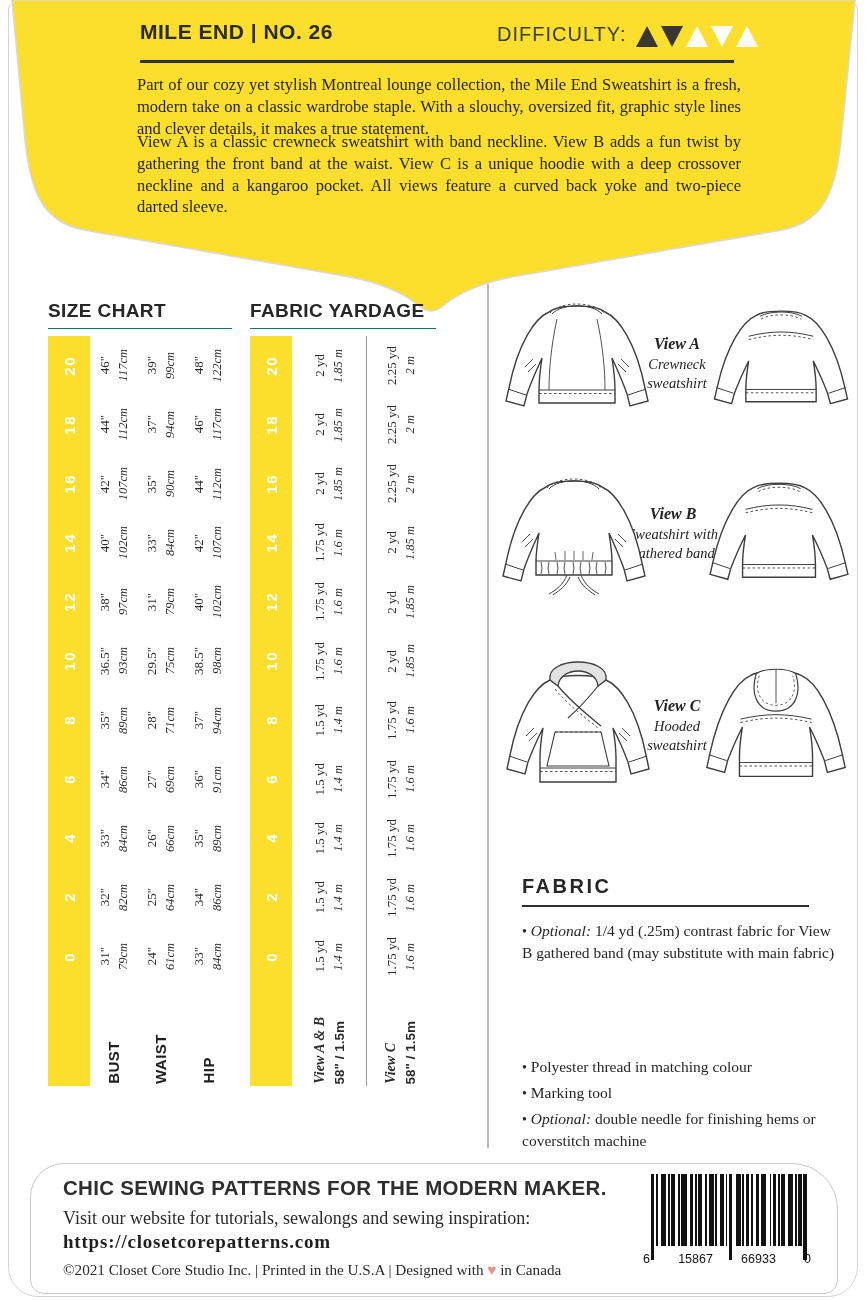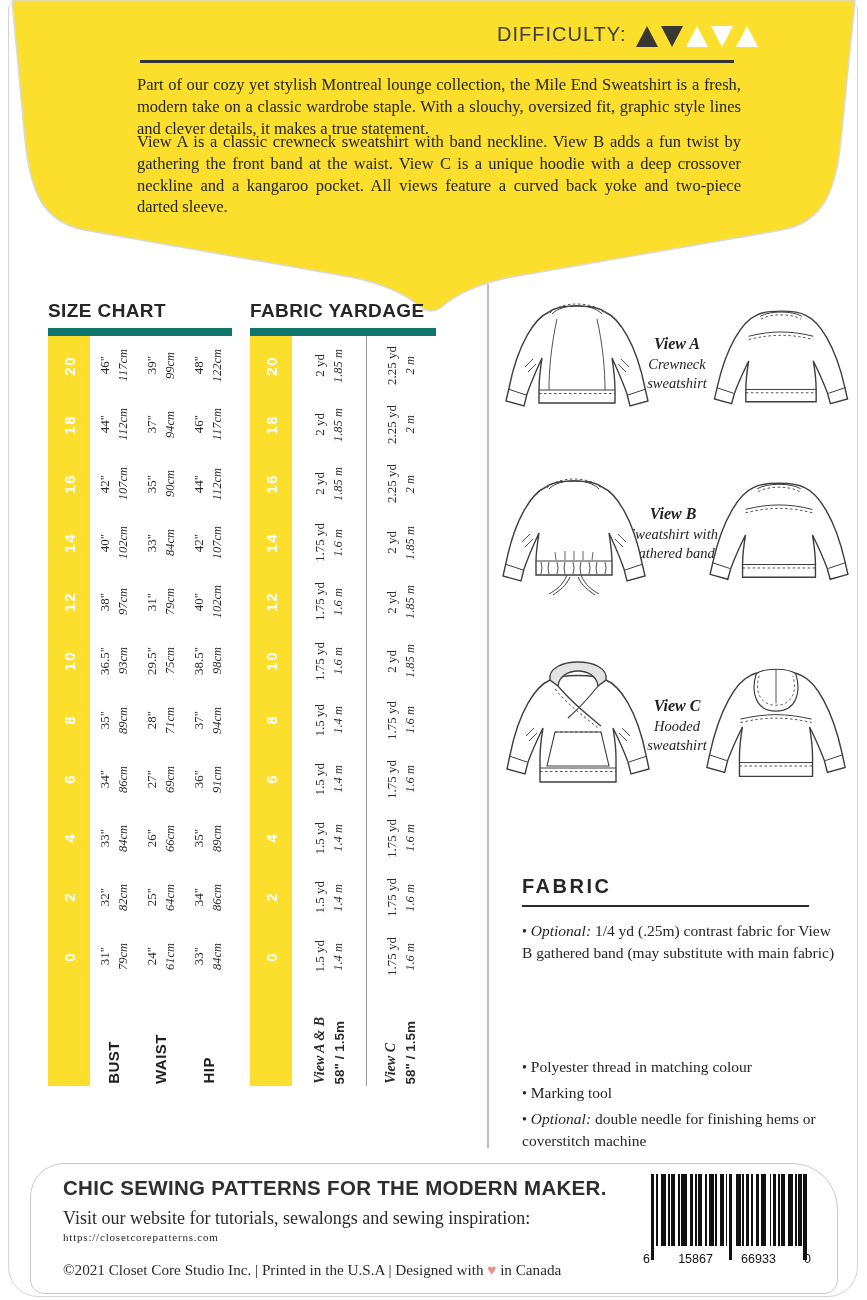--- a/index.html
+++ b/index.html
@@ -16,21 +16,21 @@
   .tri{width:0;height:0;display:inline-block;margin-right:3px;}
   .tri.up{border-left:11px solid transparent;border-right:11px solid transparent;border-bottom:21px solid var(--tc);}
   .tri.down{border-left:11px solid transparent;border-right:11px solid transparent;border-top:21px solid var(--tc);}
   .tri.dark{--tc:#3a3631;} .tri.white{--tc:#ffffff;}
   #header-rule{left:140px;top:60px;width:594px;height:2.5px;background:#333;}
   .flap-para{left:137px;width:604px;font-family:"Liberation Serif",serif;font-size:16.5px;
              line-height:1.32;text-align:justify;color:#252525;}
   #para1{top:74px;} #para2{top:131px;}
   
   .tbl-title{font-size:19px;font-weight:bold;letter-spacing:.4px;color:#262626;
-             border-bottom:8px solid #0f766e;padding-bottom:6px;}
+             border-bottom:1px solid #0f766e;padding-bottom:6px;}
   #size-chart-title{left:48px;top:300px;width:184px;}
   #yardage-title{left:250px;top:300px;width:186px;}
   
   .tbl{top:336px;height:750px;}
   #size-table{left:48px;width:184px;}
   #yardage-table{left:250px;width:186px;}
   .band{position:absolute;left:0;top:0;width:42px;height:100%;}
   .rows{position:absolute;left:0;top:0;width:100%;height:650px;display:flex;flex-direction:column;}
   .trow{flex:1;display:flex;}
   .csize{width:42px;display:flex;align-items:center;justify-content:center;}
@@ -62,41 +62,42 @@
   .sec-title{font-size:20px;font-weight:bold;letter-spacing:2.5px;color:#262626;
              border-bottom:2.5px solid #2b2b2b;padding-bottom:7px;width:287px;}
   .bullets{margin-top:13px;font-family:"Liberation Serif",serif;font-size:15.5px;line-height:1.42;color:#262626;}
   .bullet{margin-bottom:4px;}
   .bullet .dot{font-size:14px;}
   
   #footer-band{left:30px;top:1163px;width:806px;height:129px;border:1.5px solid #c9c9c9;
                border-radius:34px 46px 14px 14px;background:#fff;}
   #tagline{left:32px;top:12px;font-size:20.5px;font-weight:bold;letter-spacing:.3px;color:#2e2e2e;}
   #visit-line{left:32px;top:44px;font-family:"Liberation Serif",serif;font-size:18px;color:#2a2a2a;text-align:center;}
-  #url-line{left:32px;top:67px;font-family:"Liberation Serif",serif;font-weight:normal;font-size:11px;letter-spacing:.8px;color:#1f1f1f;text-align:center;}
+  #url-line{left:32px;top:67px;font-family:"Liberation Serif",serif;font-weight:bold;font-size:19px;letter-spacing:.8px;color:#1f1f1f;text-align:center;}
   #copyright-line{left:32px;top:97px;font-family:"Liberation Serif",serif;font-size:15.2px;color:#2a2a2a;}
   .heart{color:#ee8f88;}
   #barcode{left:612px;top:6px;width:168px;height:112px;}
   #barcode-bars{position:absolute;left:8px;top:4px;display:flex;align-items:flex-start;}
   .bar{background:#111;}
   #barcode-digits{position:absolute;left:0px;top:82px;width:168px;display:flex;justify-content:space-between;
                   font-size:12.5px;color:#111;}
 </style>
 </head>
 <body>
 
 <div id="page">
 
   <div class="abs" id="card-edge"></div>
 
   <svg class="abs" width="867" height="322" style="left:0;top:0">
     <path d="M12,0 L855,0 L841,140 C836,190 824,222 782,230 L512,277 C480,283 455,295 443,306
              Q431,316 419,306 C407,295 382,283 350,277 L84,230 C42,222 30,190 25,140 Z" fill="#fbdf2c" stroke="#d8d8d8" stroke-width="1.5"></path>
   </svg>
 
+  <div class="abs" id="header-title">MILE END | NO. 26</div>
   <div class="abs" id="difficulty-label">DIFFICULTY:</div>
   <div class="abs" id="difficulty-triangles">
       <span class="tri up dark"></span>
       <span class="tri down dark"></span>
       <span class="tri up white"></span>
       <span class="tri down white"></span>
       <span class="tri up white"></span>
     </div>
   <div class="abs" id="header-rule"></div>
   <div class="abs flap-para" id="para1">Part of our cozy yet stylish Montreal lounge collection, the Mile End Sweatshirt is a fresh, modern take on a classic wardrobe staple. With a slouchy, oversized fit, graphic style lines and clever details, it makes a true statement.</div>

